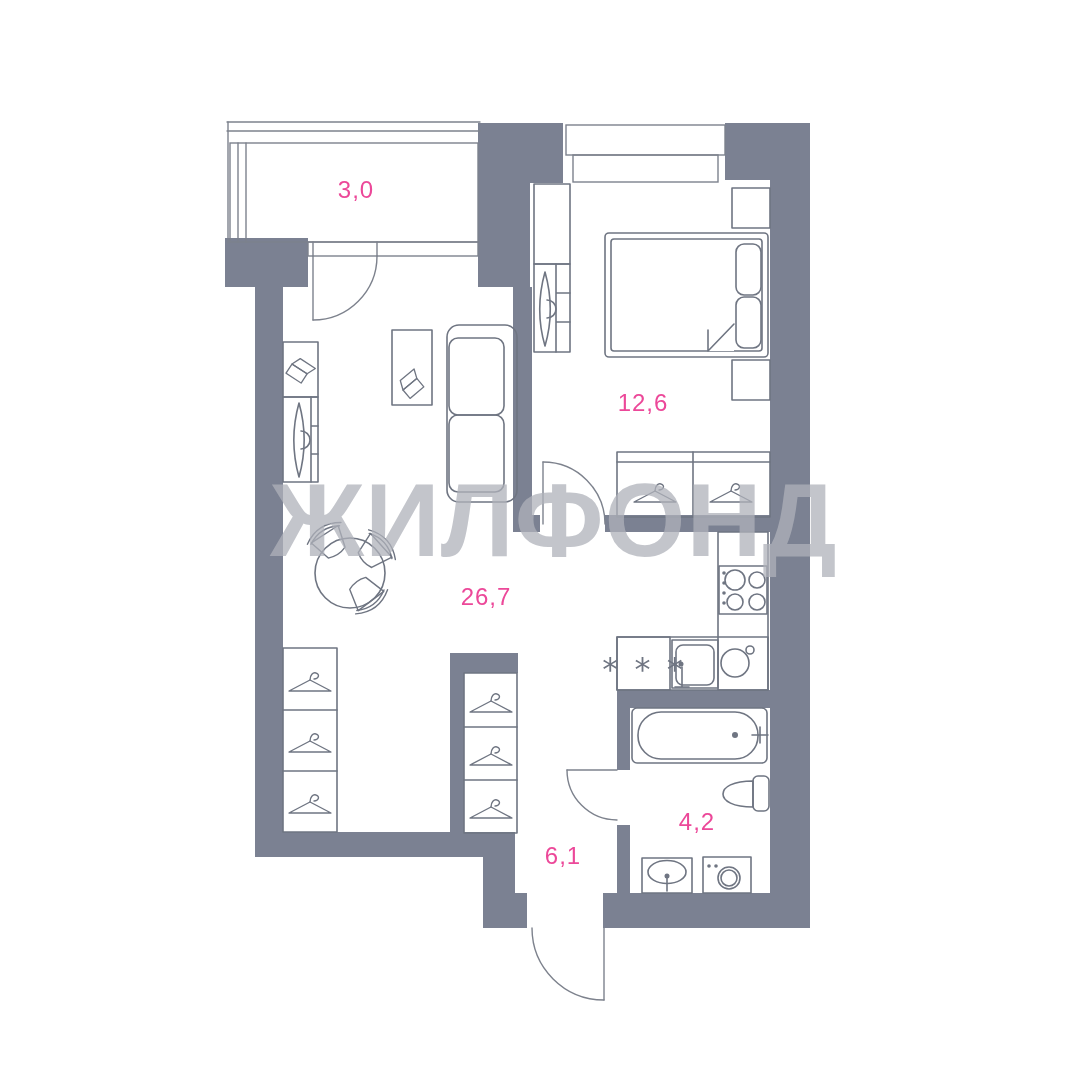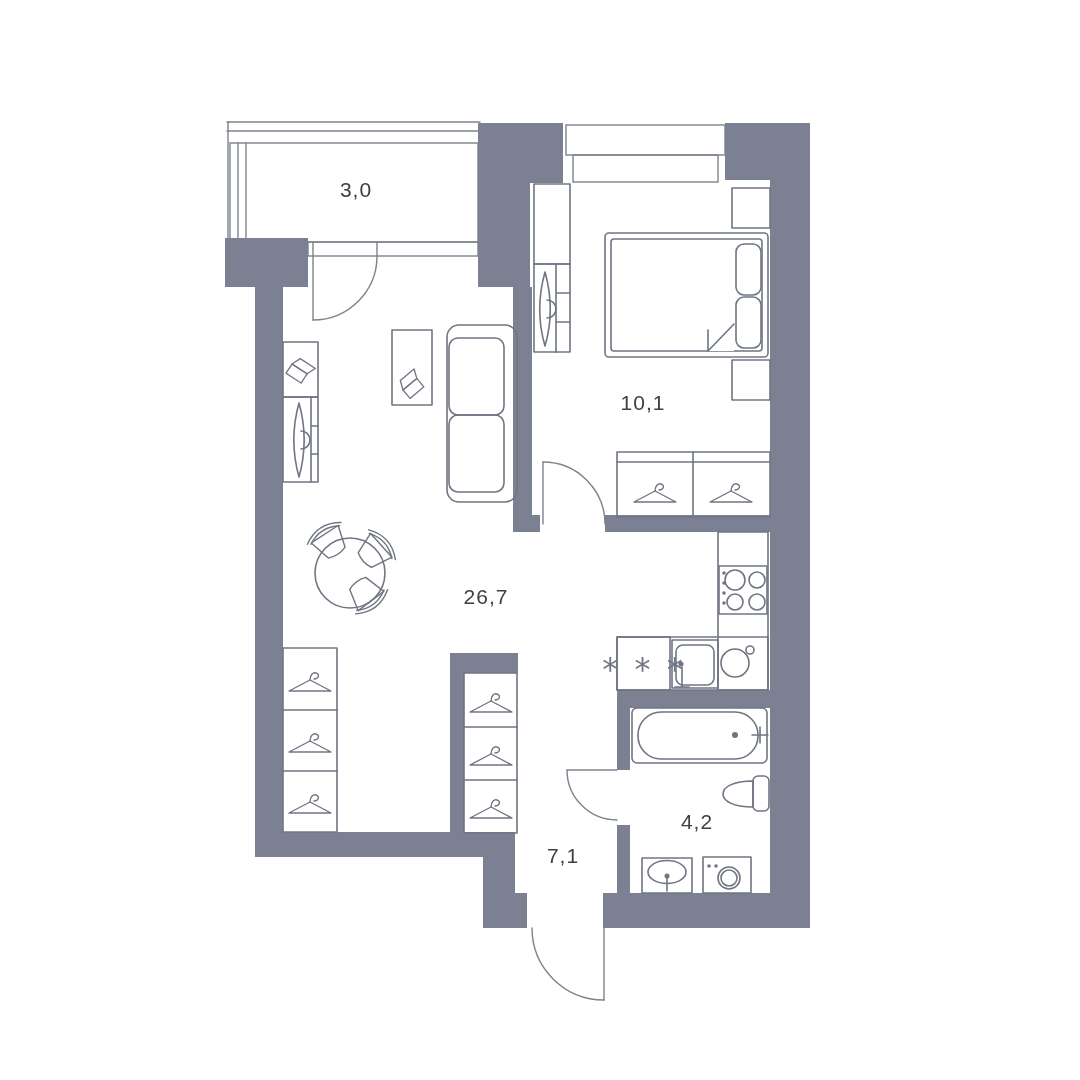--- a/index.html
+++ b/index.html
@@ -15,23 +15,23 @@
   
   .wall   { fill:#7b8192; stroke:none; }
   .ln     { fill:none; stroke:#6f7582; stroke-width:1.6; stroke-linecap:round; stroke-linejoin:round; }
   .ln-th  { fill:none; stroke:#7d828d; stroke-width:1.4; stroke-linecap:round; }
   .fillw  { fill:#ffffff; }
   .dot    { fill:#6f7582; stroke:none; }
 
   .area-label {
     position:absolute;
     transform:translate(-50%,-50%);
-    font-size:21px;
+    font-size:24px;
     letter-spacing:1px;
-    color:#404040;
+    color:#ec4899;
     font-family:"Liberation Sans", sans-serif;
     z-index:3;
     white-space:nowrap;
   }
   .watermark {
     position:absolute;
     left:270px; top:468px;
     font-size:104px;
     font-weight:700;
     line-height:1;
@@ -246,22 +246,23 @@
         <circle class="dot" cx="709" cy="866" r="1.8"></circle>
         <circle class="dot" cx="716" cy="866" r="1.8"></circle>
         <circle class="ln" cx="729" cy="878" r="11" fill="none"></circle>
         <circle class="ln" cx="729" cy="878" r="8" fill="none"></circle>
       </g>
     </g>
   </svg>
 
   <div class="area-label" style="left:356px; top:190px">3,0</div>
 
-  <div class="area-label" style="left:643px; top:403px">10,1</div>
+  <div class="area-label" style="left:643px; top:403px">12,6</div>
 
   <div class="area-label" style="left:486px; top:597px">26,7</div>
 
-  <div class="area-label" style="left:563px; top:856px">7,1</div>
+  <div class="area-label" style="left:563px; top:856px">6,1</div>
 
   <div class="area-label" style="left:697px; top:822px">4,2</div>
 
+  <div class="watermark">ЖИЛФОНД</div>
 
 </div>
 
 </body></html>

